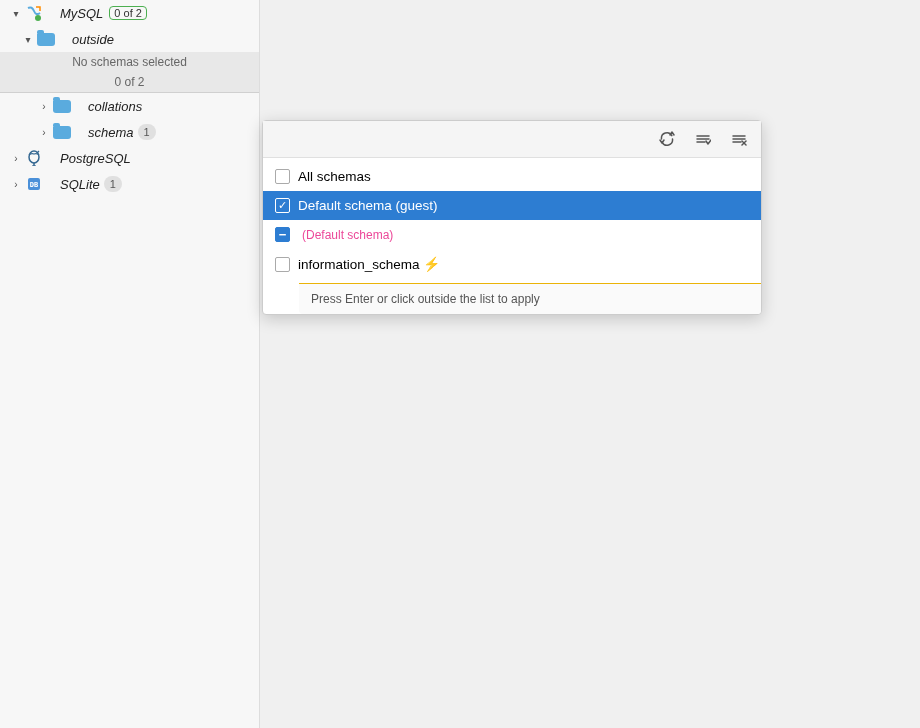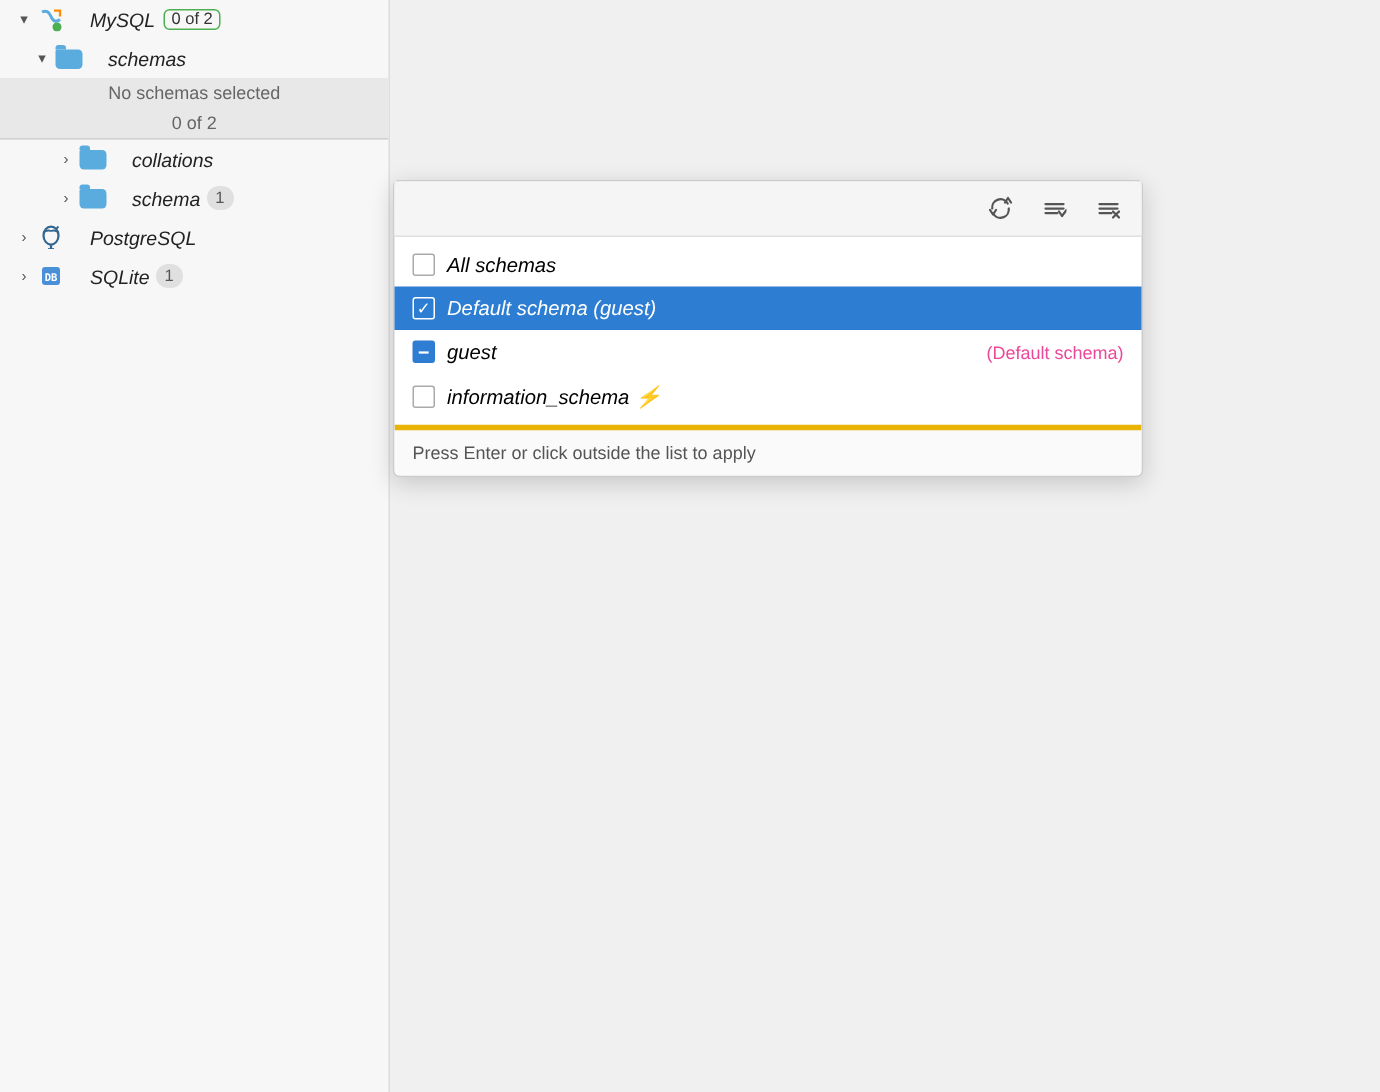--- a/index.html
+++ b/index.html
@@ -204,36 +204,36 @@
     .checkbox.indeterminate {
       background: #2d7dd2;
       border-color: #2d7dd2;
       color: white;
       font-size: 13px;
       font-weight: bold;
     }
 
     .item-text {
       flex: 1;
-      font-style: italic;
     }
 
     .item-subtext {
       font-size: 12px;
       color: #ec4899;
       margin-left: 4px;
     }
 
     .dropdown-footer {
       padding: 8px 12px;
       font-size: 12px;
       color: #555;
-      border-top: 4px solid #eab308;
+      border-top: 1px solid #eab308;
       background: #fafafa;
       border-radius: 0 0 4px 4px;
+      margin-left: 36px;
     }
 
     .lightning {
       font-size: 14px;
     }
   </style>
 </head>
 <body>
 
 <div class="sidebar">
@@ -249,21 +249,21 @@
     </span>
     <span class="tree-label">MySQL</span>
     <span class="badge">0 of 2</span>
   </div>
 
   <div class="tree-item indent-1">
     <span class="tree-arrow">▾</span>
     <span class="tree-icon">
       <div class="folder-icon"></div>
     </span>
-    <span class="tree-label">schemas</span>
+    <span class="tree-label">outside</span>
   </div>
 
   <div class="schemas-bar">
     <span>No schemas selected</span>
     <span>0 of 2</span>
   </div>
 
   <div class="tree-item indent-2">
     <span class="tree-arrow">›</span>
     <span class="tree-icon">
@@ -346,21 +346,20 @@
       <span class="item-text">All schemas</span>
     </div>
 
     <div class="list-item selected">
       <span class="checkbox checked white-check">✓</span>
       <span class="item-text">Default schema (guest)</span>
     </div>
 
     <div class="list-item">
       <span class="checkbox indeterminate">−</span>
-      <span class="item-text">guest</span>
       <span class="item-subtext">(Default schema)</span>
     </div>
 
     <div class="list-item">
       <span class="checkbox"></span>
       <span class="item-text">information_schema <span class="lightning">⚡</span></span>
     </div>
 
   </div>
 

